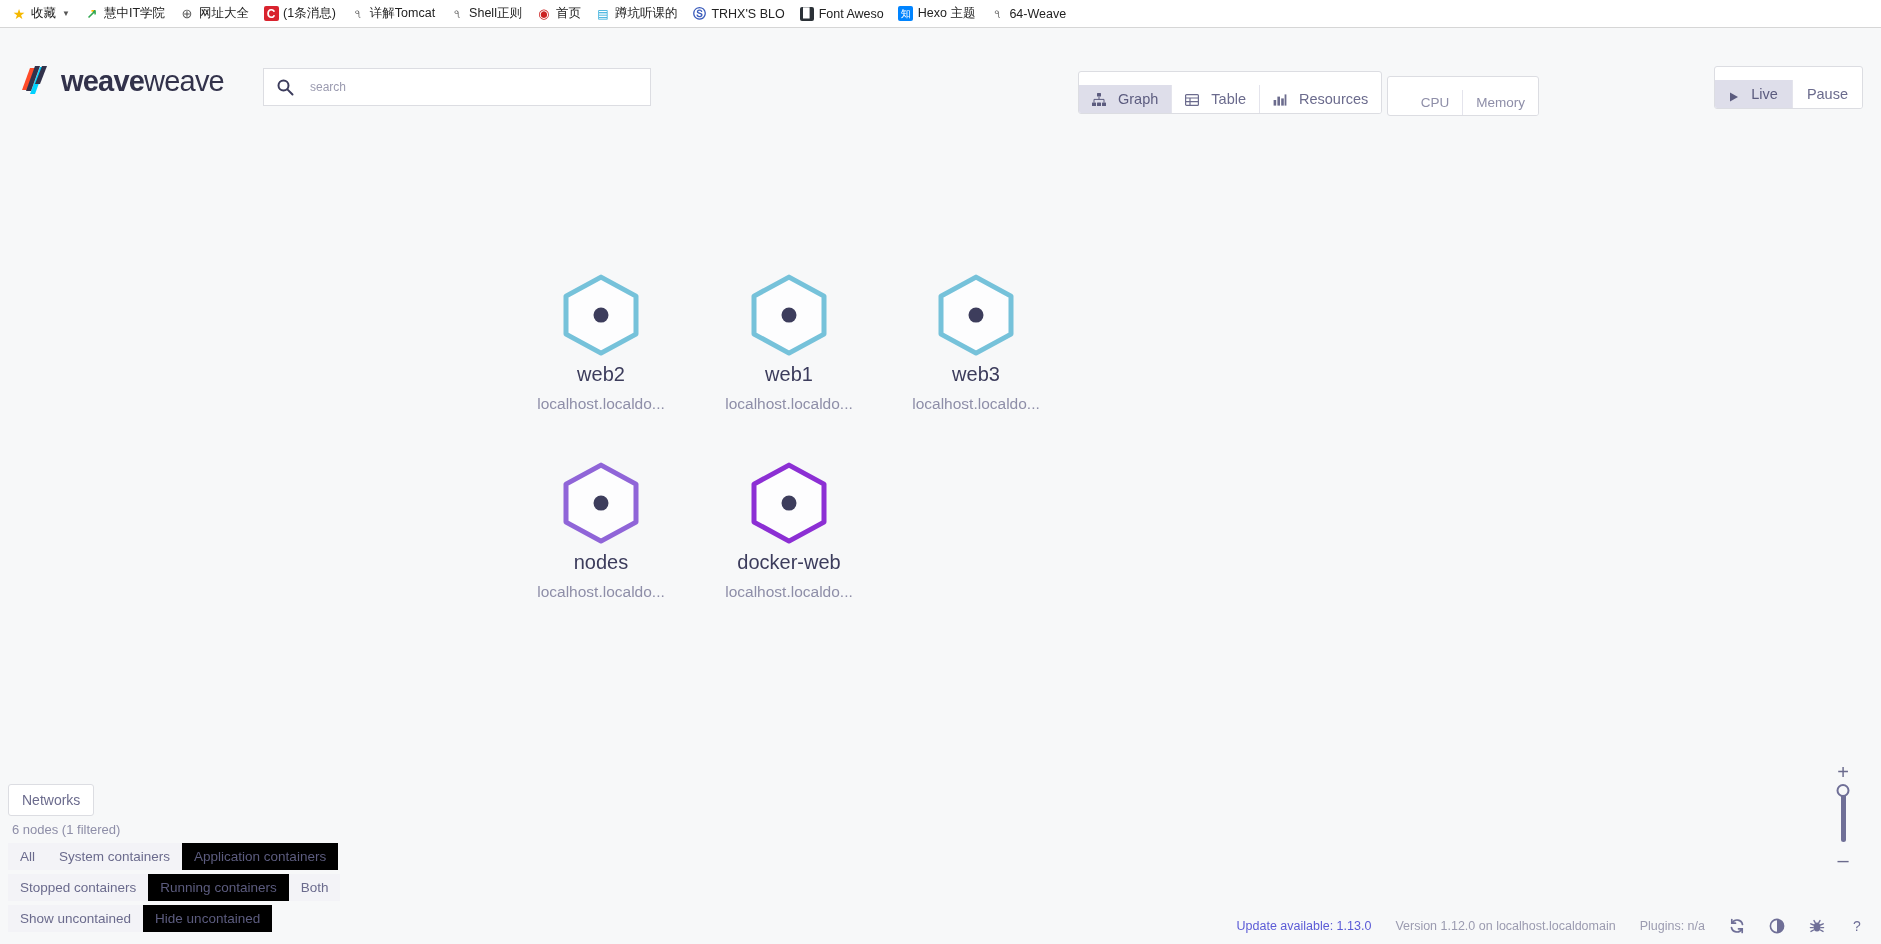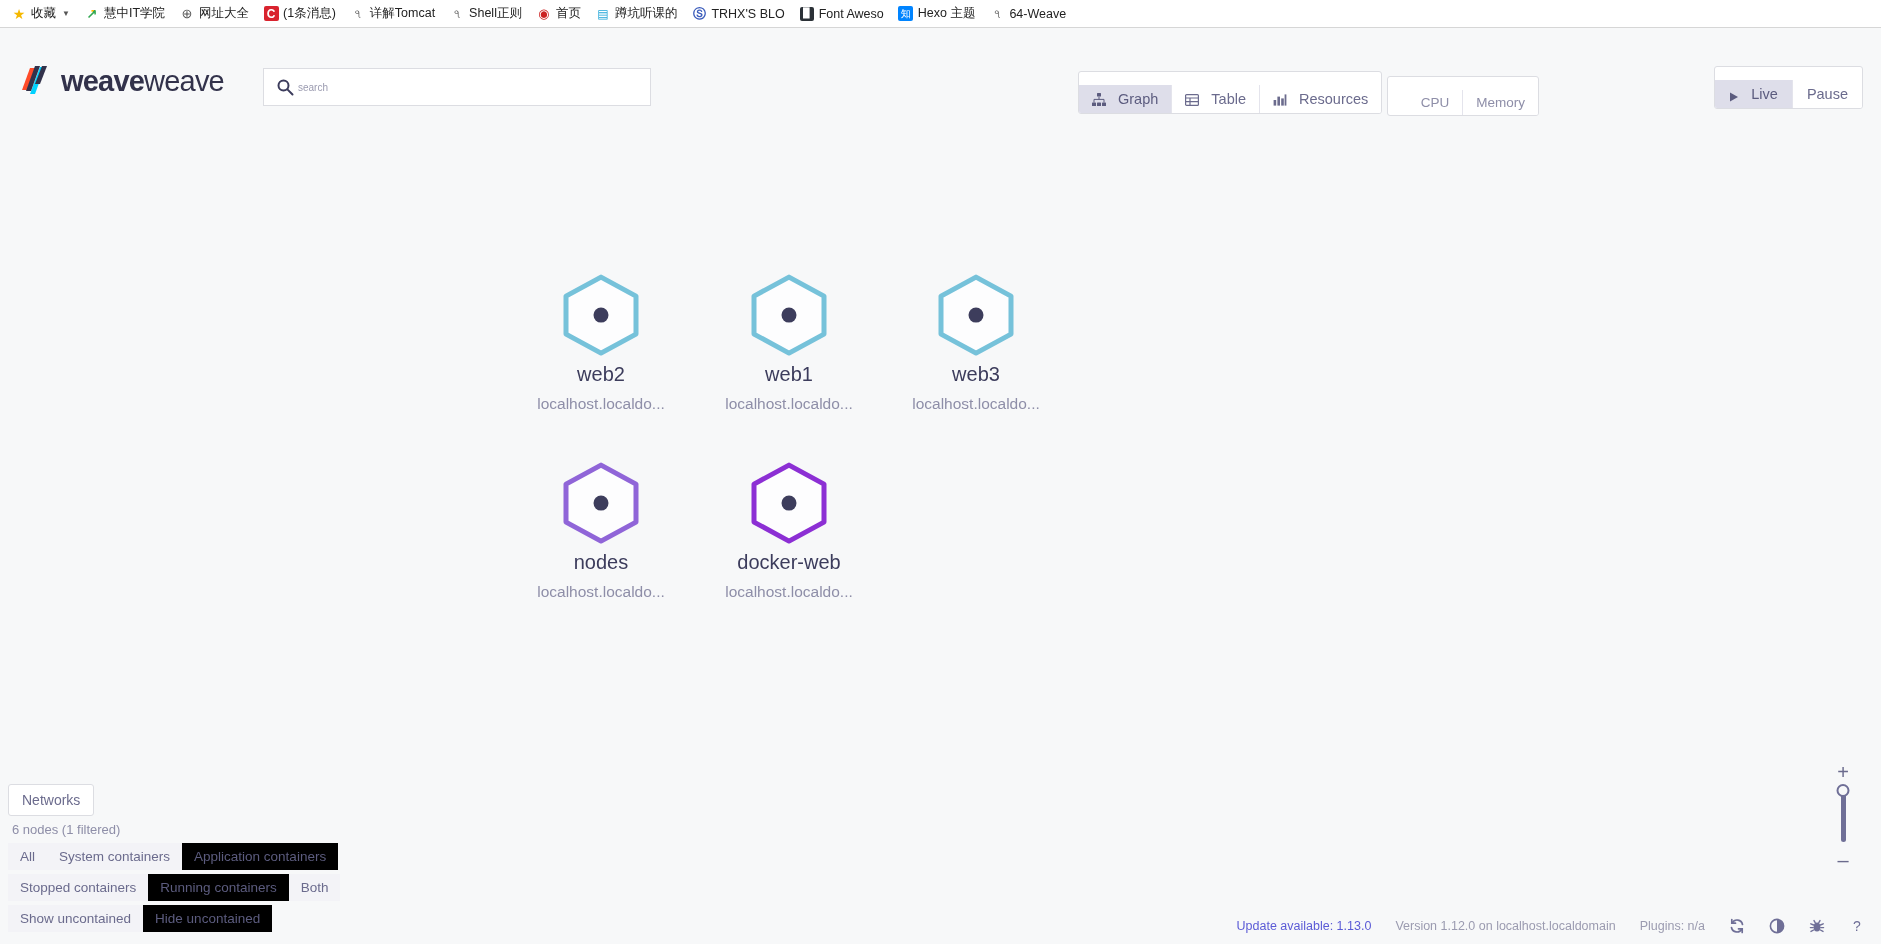--- a/index.html
+++ b/index.html
@@ -79,23 +79,23 @@
 
   .search-wrap {
     position: absolute; left: 263px; top: 40px;
     width: 388px; height: 38px;
     background: #fff; border: 1px solid #dcdde2;
     display: flex; align-items: center; padding: 0 12px;
     pointer-events: auto;
   }
   .search-icon { width: 18px; height: 18px; flex: 0 0 18px; color: #3c3c5c; }
   .search-input {
-    border: 0; outline: 0; flex: 1; margin-left: 4px;
+    border: 0; outline: 0; flex: 1; margin-left: 16px;
     font-family: "Liberation Sans", sans-serif;
-    font-size: 10px; color: #4c4c6b; background: transparent;
+    font-size: 12px; color: #4c4c6b; background: transparent;
   }
   .search-input::placeholder { color: #9b9bb0; }
 
   
   .topologies {
     position: absolute; left: 670px; top: 40px;
     display: flex; gap: 0px; pointer-events: auto;
   }
   .topo-col { min-width: 96px; }
   .topo-main {

